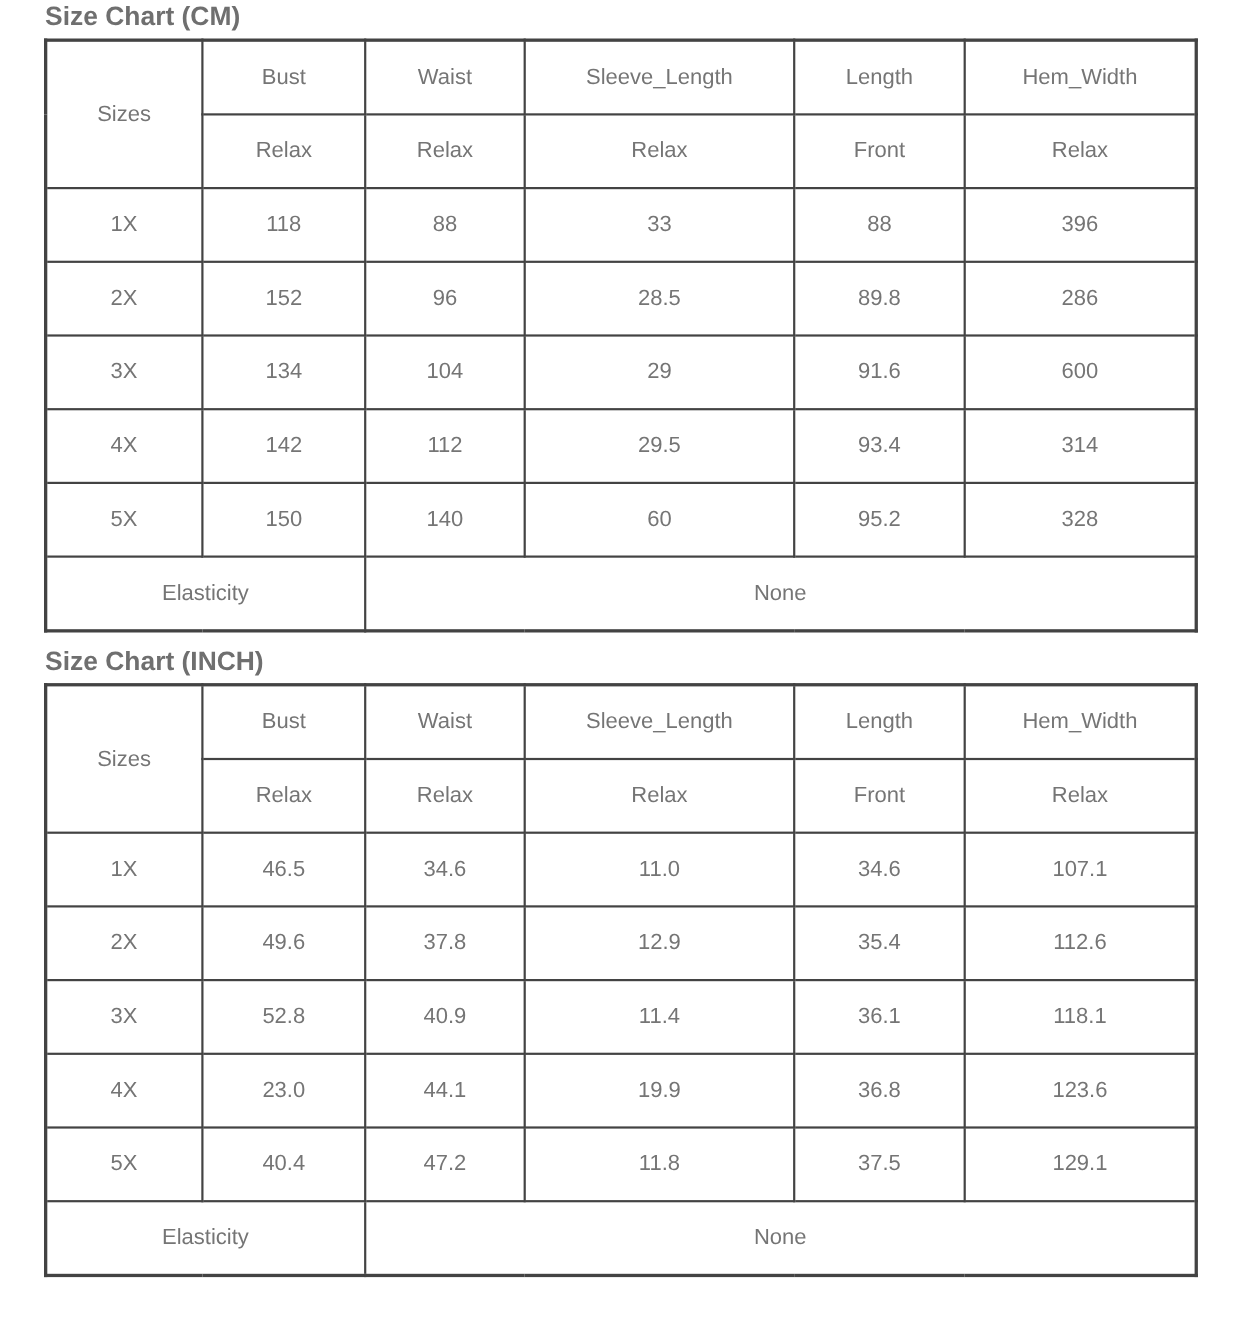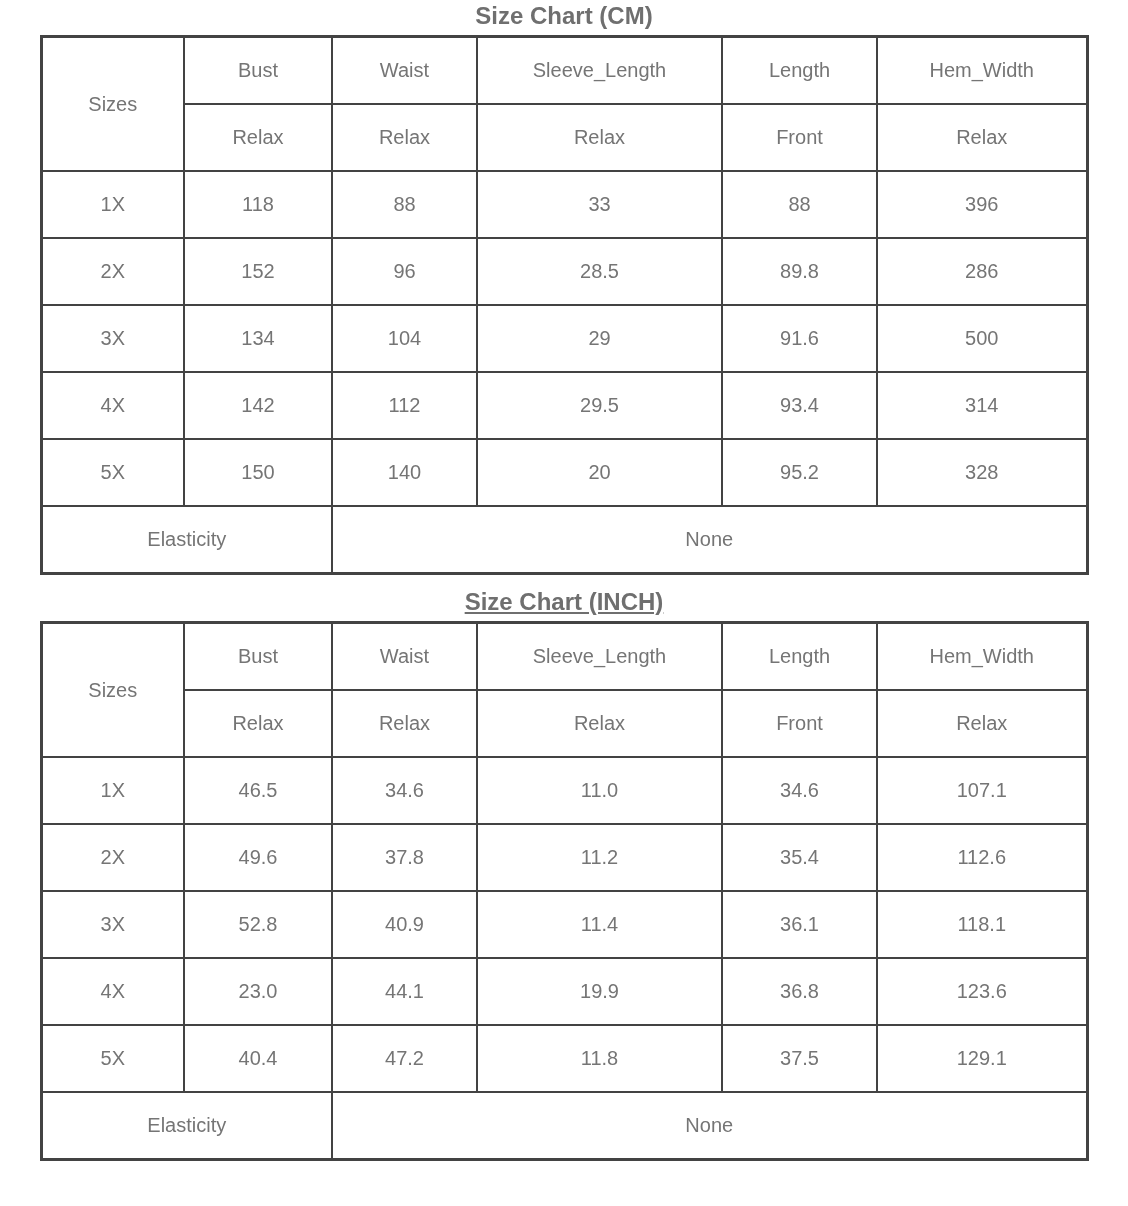--- a/index.html
+++ b/index.html
@@ -10,29 +10,28 @@
   body {
     width: 1128px;
     height: 1206px;
     font-family: "Liberation Sans", sans-serif;
     box-sizing: border-box;
     padding-top: 3px;
   }
   .chart-title {
     width: 1046px;
     margin: 0 auto 7px auto;
-    text-align: center;
+    text-align: left;
     font-size: 24px;
     line-height: 25px;
     font-weight: bold;
     color: #6f6f6f;
   }
   .chart-title.second {
     margin-top: 14px;
-    text-decoration: underline;
   }
   table.size-table {
     width: 1046px;
     margin: 0 auto;
     border-collapse: collapse;
     table-layout: fixed;
     border: 3px solid #434343;
   }
   table.size-table td {
     border: 2px solid #434343;
@@ -93,35 +92,35 @@
       <td>28.5</td>
       <td>89.8</td>
       <td>286</td>
     </tr>
     <tr>
       <td>3X</td>
       <td>134</td>
       <td>104</td>
       <td>29</td>
       <td>91.6</td>
-      <td>500</td>
+      <td>600</td>
     </tr>
     <tr>
       <td>4X</td>
       <td>142</td>
       <td>112</td>
       <td>29.5</td>
       <td>93.4</td>
       <td>314</td>
     </tr>
     <tr>
       <td>5X</td>
       <td>150</td>
       <td>140</td>
-      <td>20</td>
+      <td>60</td>
       <td>95.2</td>
       <td>328</td>
     </tr>
     <tr>
       <td colspan="2">Elasticity</td>
       <td colspan="4">None</td>
     </tr>
   </tbody>
 </table>
 
@@ -157,21 +156,21 @@
       <td>46.5</td>
       <td>34.6</td>
       <td>11.0</td>
       <td>34.6</td>
       <td>107.1</td>
     </tr>
     <tr>
       <td>2X</td>
       <td>49.6</td>
       <td>37.8</td>
-      <td>11.2</td>
+      <td>12.9</td>
       <td>35.4</td>
       <td>112.6</td>
     </tr>
     <tr>
       <td>3X</td>
       <td>52.8</td>
       <td>40.9</td>
       <td>11.4</td>
       <td>36.1</td>
       <td>118.1</td>

